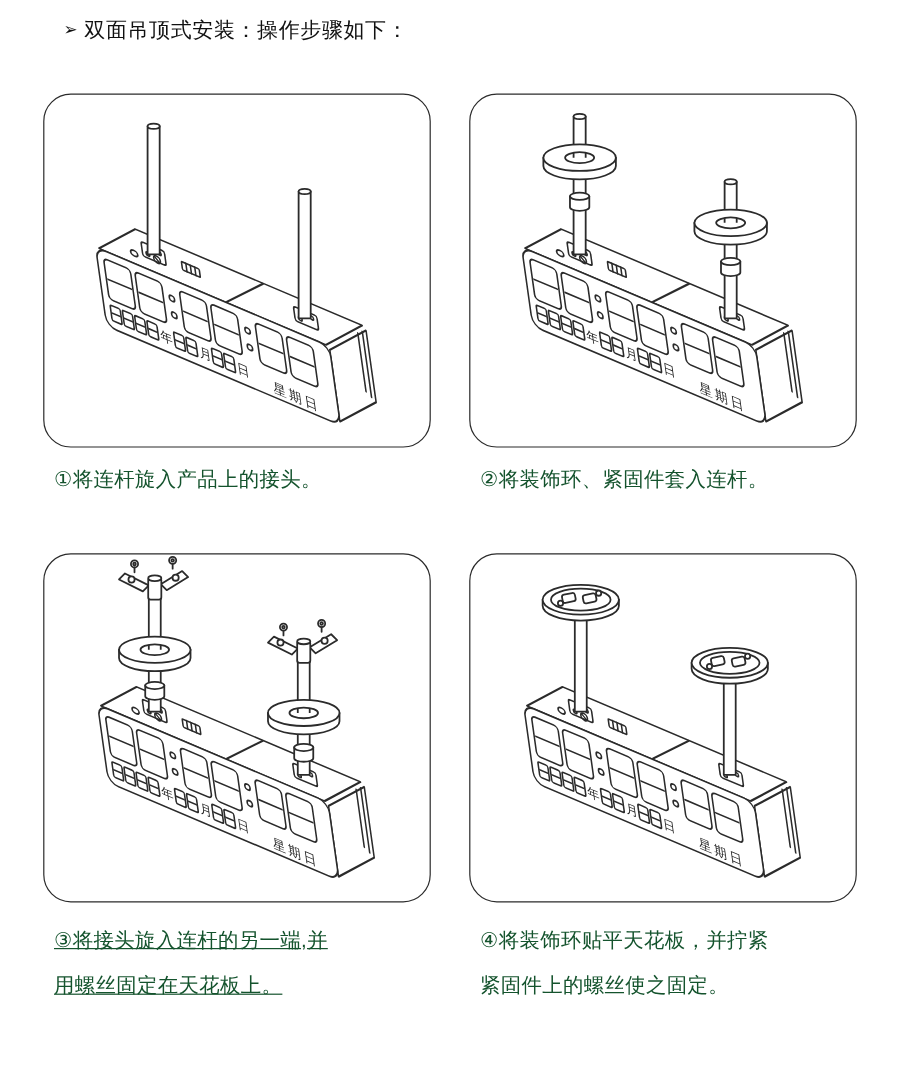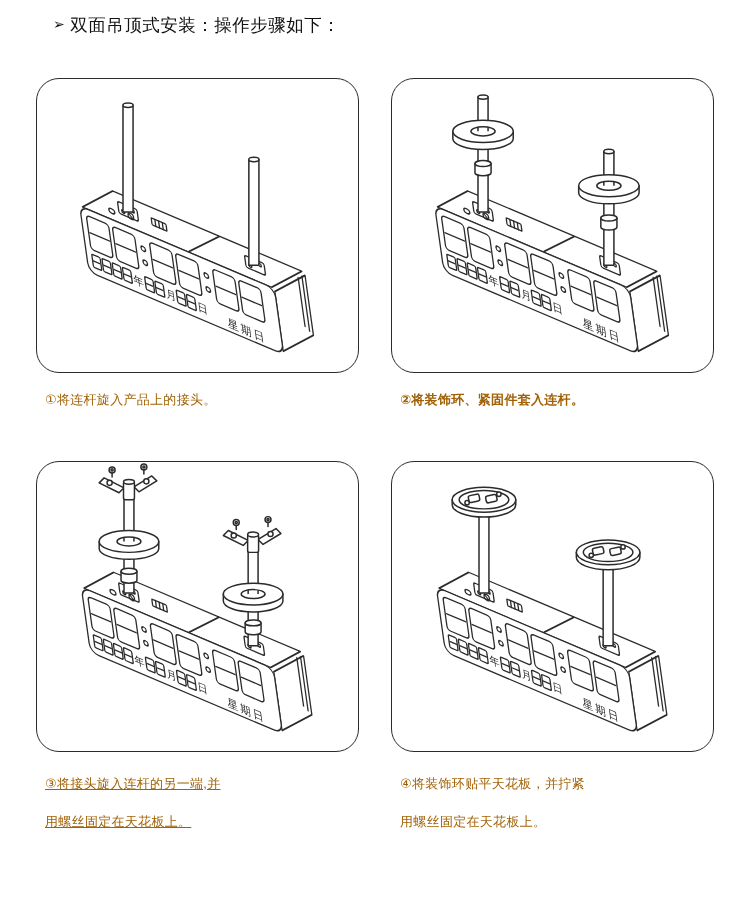--- a/index.html
+++ b/index.html
@@ -16,25 +16,25 @@
   .panel{
     position:absolute;margin:0;background:#fff;
     border:1.7px solid #2b2b2b;border-radius:23px;box-sizing:border-box;
   }
   #p1{left:36px;top:78px;width:323px;height:295px;}
   #p2{left:391px;top:78px;width:323px;height:295px;}
   #p3{left:36px;top:461px;width:323px;height:291px;}
   #p4{left:391px;top:461px;width:323px;height:291px;}
   svg.fig{width:100%;height:100%;display:block;}
   .caption{
-    position:absolute;margin:0;font-size:13px;line-height:38px;
-    white-space:pre-line;color:#a16207;letter-spacing:.3px;
+    position:absolute;margin:0;font-size:17px;line-height:38px;
+    white-space:pre-line;color:#14532d;letter-spacing:.3px;
   }
   #c1{left:45px;top:381px;}
-  #c2{left:400px;top:381px;font-weight:bold;}
+  #c2{left:400px;top:381px;}
   #c3{left:45px;top:765px;text-decoration:underline;}
   #c4{left:400px;top:765px;}
   svg text{font-family:"Liberation Sans","DejaVu Sans",sans-serif;}
 </style>
 </head>
 <body>
 
 <svg aria-hidden="true" style="position:absolute;width:0;height:0;overflow:hidden">
   <defs>
 
@@ -231,13 +231,13 @@
       </g>
       <g>
         <rect x="210" y="91" width="10" height="94"></rect>
       </g>
       <use href="#disc" transform="translate(90,38)"></use>
       <use href="#disc" transform="translate(215,91)"></use>
     </g>
   </svg>
 </figure>
 <p class="caption" id="c4">④将装饰环贴平天花板，并拧紧
-用螺丝固定在天花板上。</p>
+紧固件上的螺丝使之固定。</p>
 
 </body></html>

